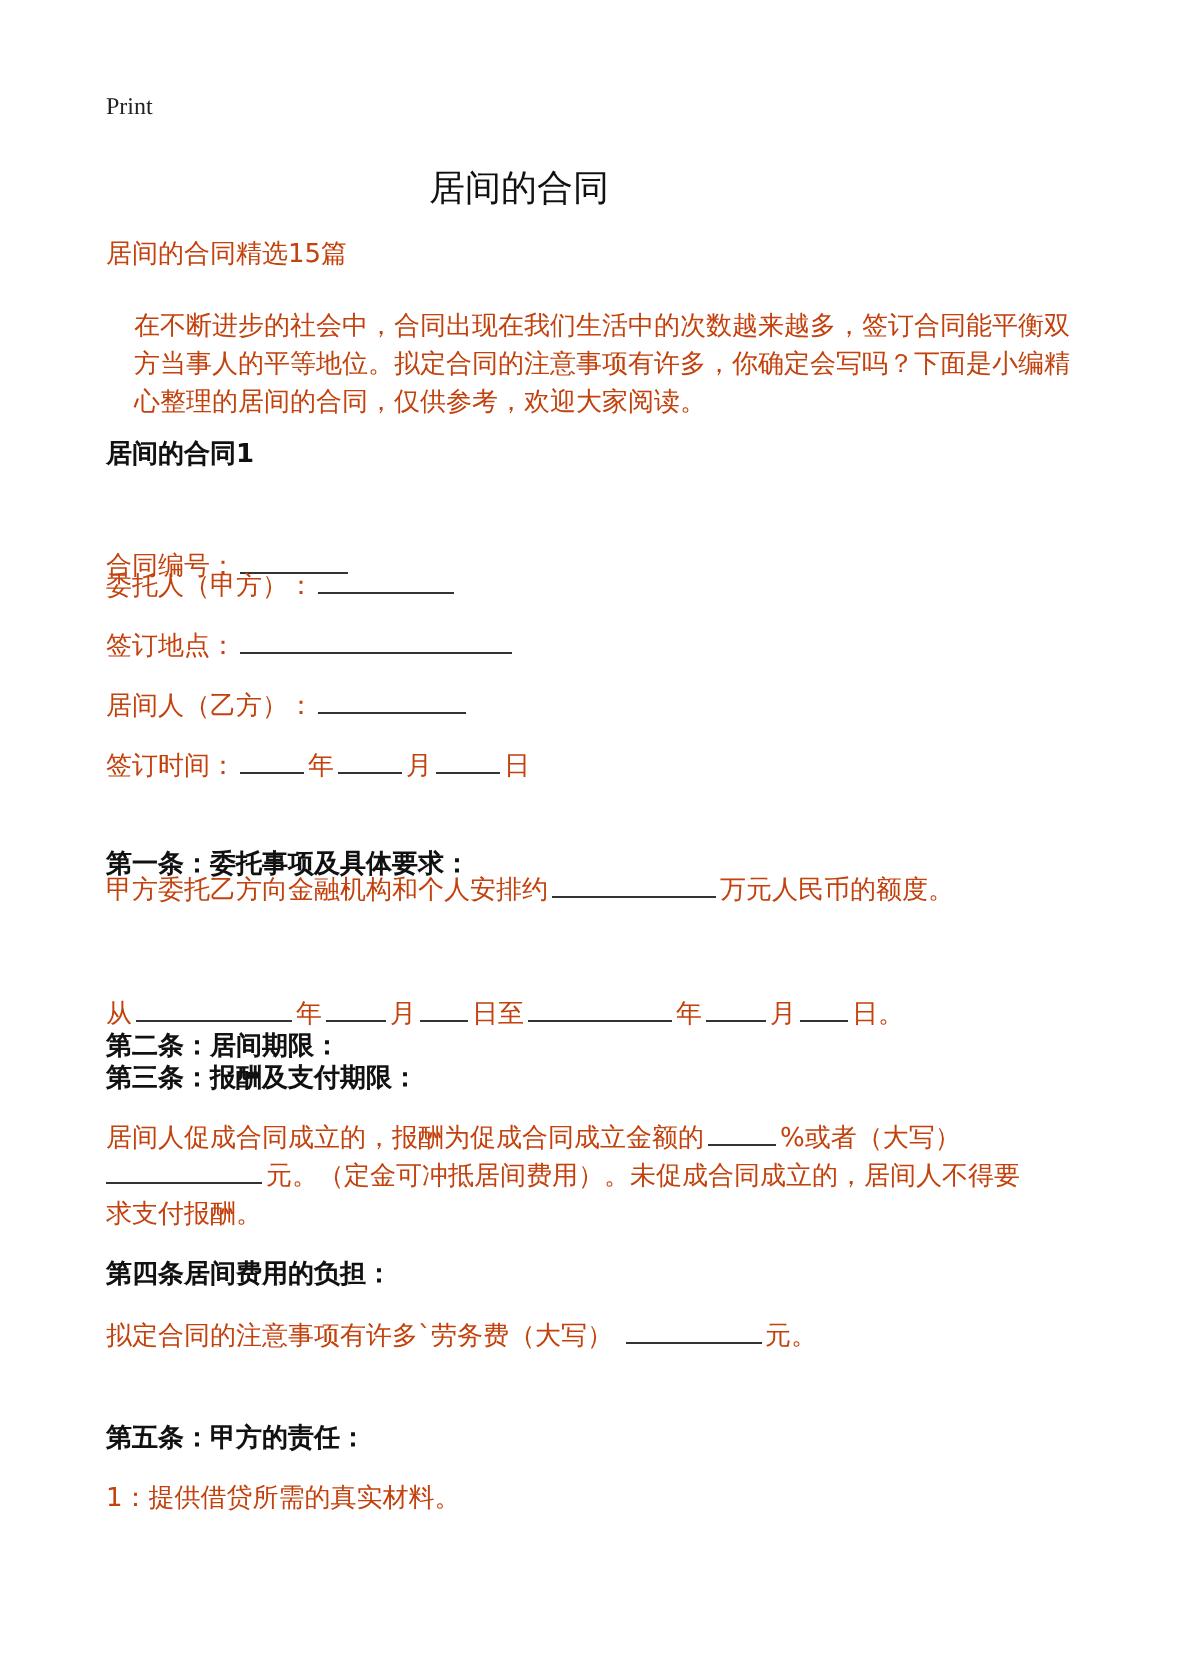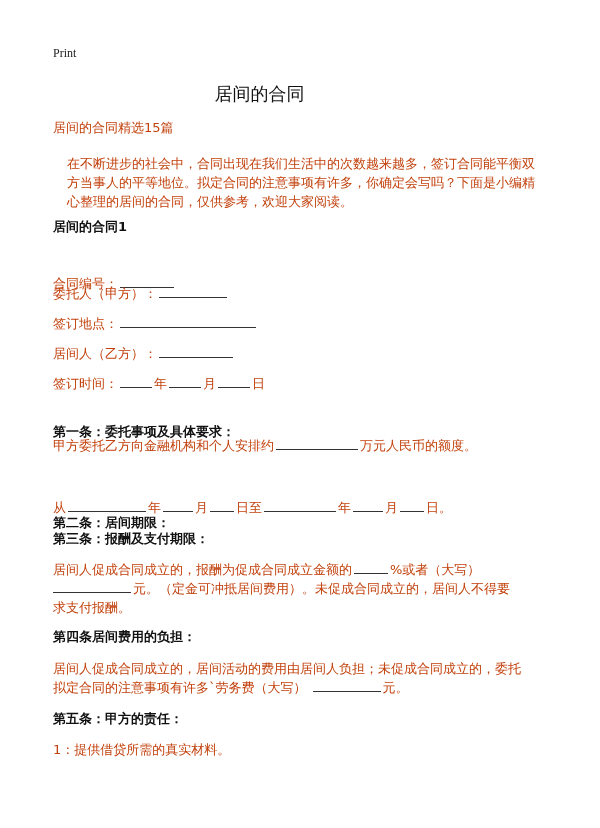--- a/index.html
+++ b/index.html
@@ -59,18 +59,17 @@
 
 <div class="h" style="top:530px;">第三条：报酬及支付期限：</div>
 <div class="p" style="top:560px;">
   <div><span>居间人促成合同成立的，报酬为促成合同成立金额的</span><span class="blank" style="width:34px;"></span><span>%或者（大写）</span></div>
   <div><span class="blank" style="width:78px;margin-left:0;"></span><span>元。（定金可冲抵居间费用）。未促成合同成立的，居间人不得要</span></div>
   <div>求支付报酬。</div>
 </div>
 
 <div class="h" style="top:628px;">第四条居间费用的负担：</div>
 <div class="p" style="top:659px;">
-  <div>居间人促成合同成立的，居间活动的费用由居间人负担；未促成合同成立的，委托</div>
   <div><span>拟定合同的注意事项有许多`劳务费（大写）</span><span class="blank" style="width:68px;margin-left:6px;"></span><span>元。</span></div>
 </div>
 
 <div class="h" style="top:710px;">第五条：甲方的责任：</div>
 <div class="p" style="top:740px;">1：提供借贷所需的真实材料。</div>
 
 </body></html>

